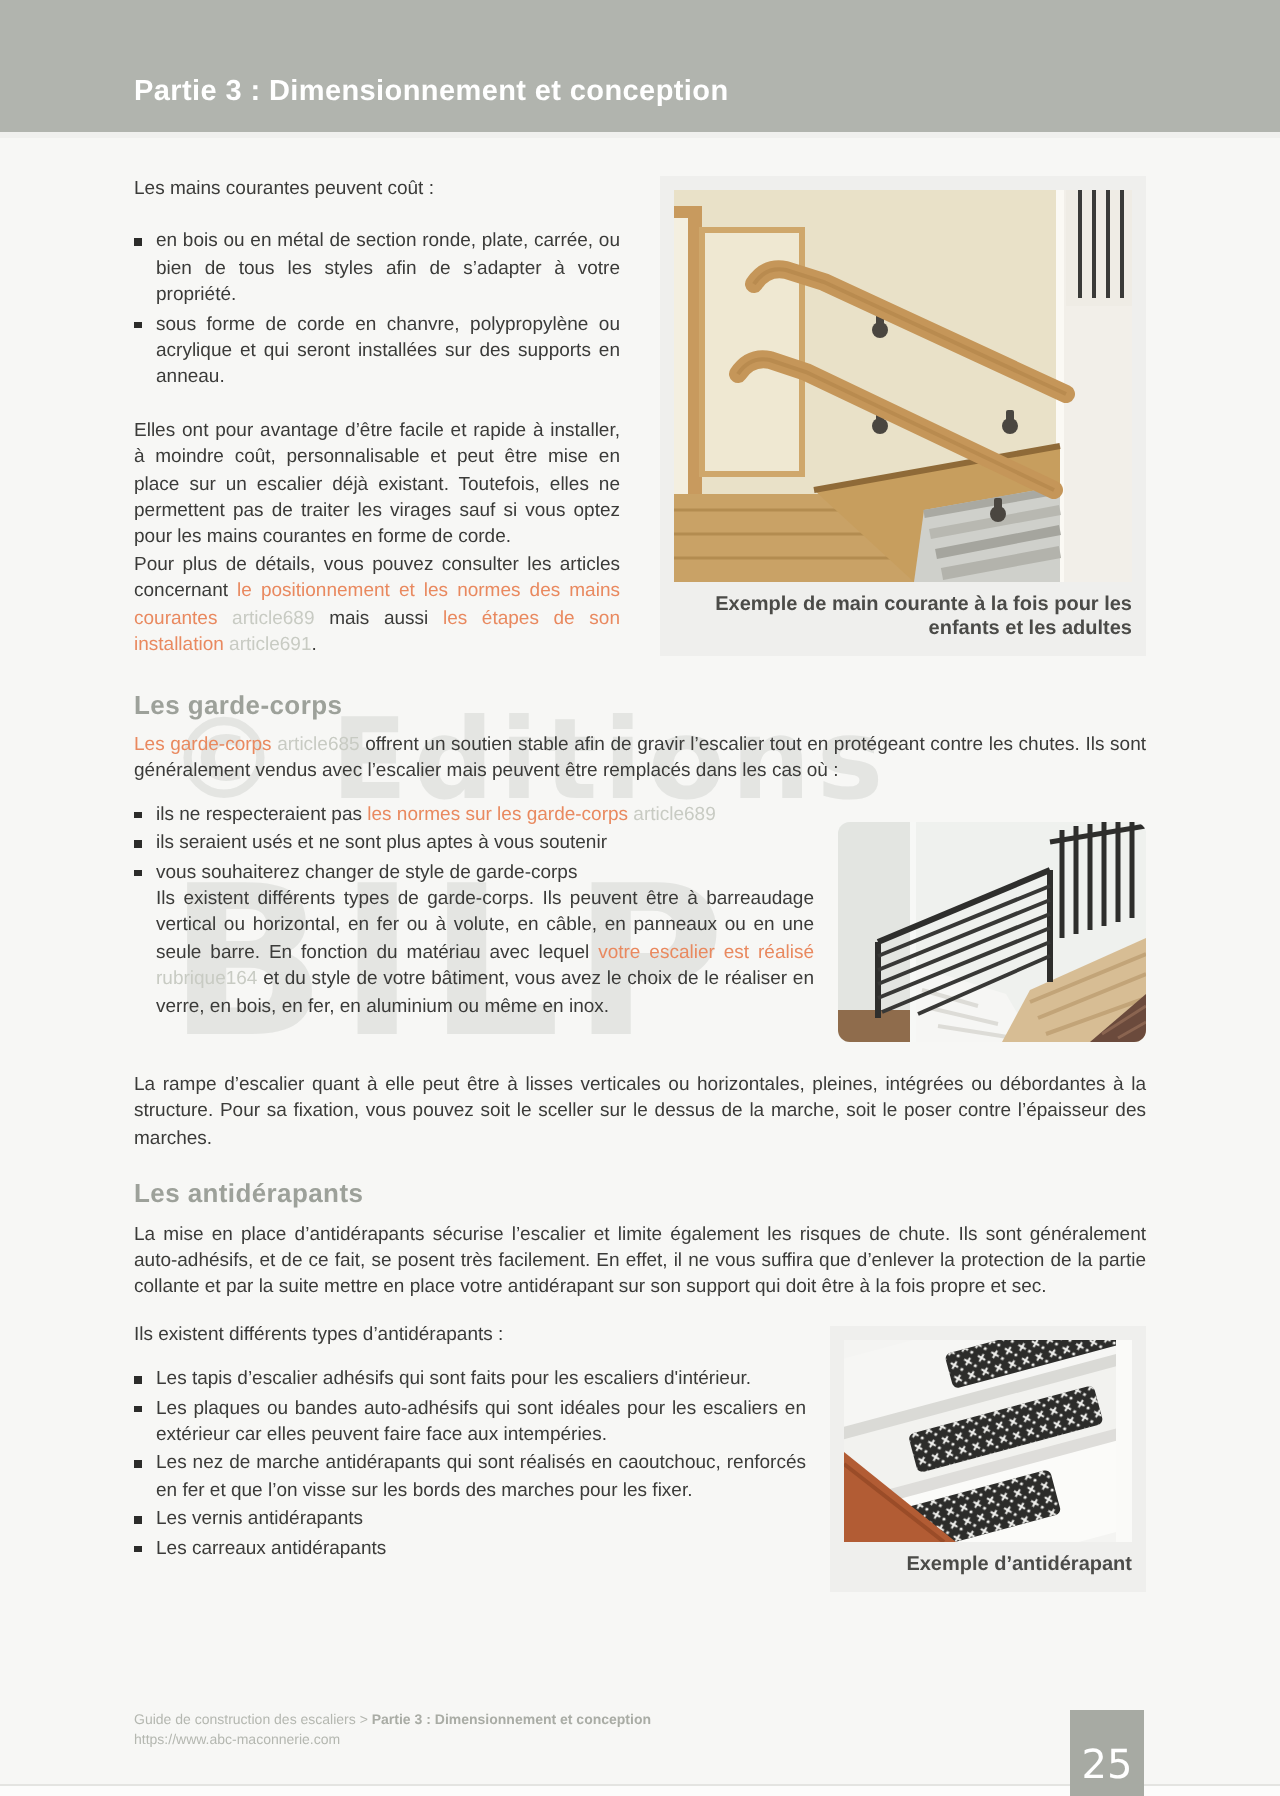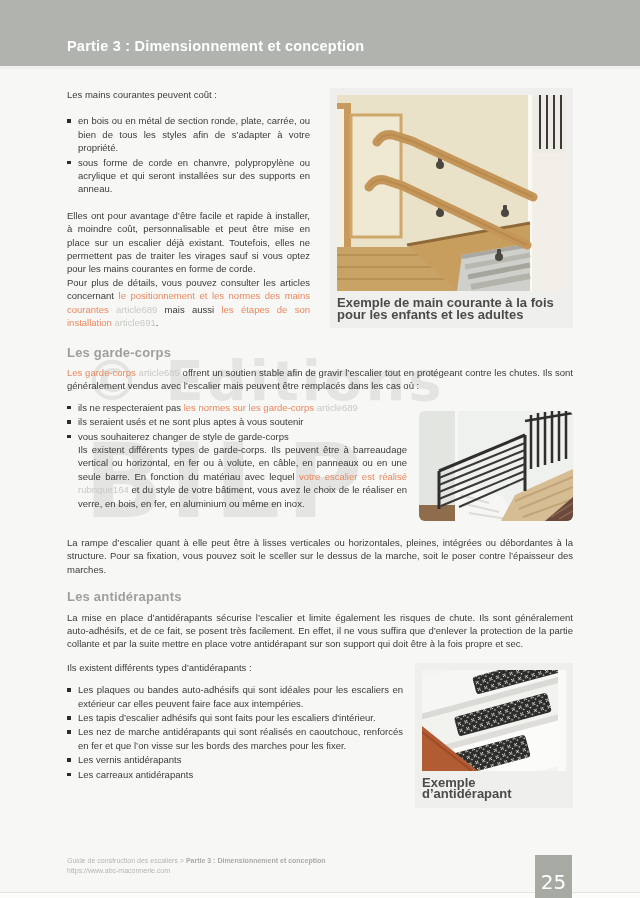--- a/index.html
+++ b/index.html
@@ -25,21 +25,21 @@
   .blist{list-style:none;margin:0 0 13px 0;padding:0 0 0 11px;}
   .blist li{position:relative;text-align:justify;margin:0 0 1px 0;}
   .blist li::before{content:"";position:absolute;left:-11px;top:5px;width:3.5px;height:3.5px;background:#2c2c2a;}
   .lnk{color:#e9895f;text-decoration:none;cursor:pointer;}
   .ref{color:#c8cbc3;}
   .sec-h{clear:both;font-size:13px;font-weight:bold;color:#9da19a;margin:16px 0 7px 0;letter-spacing:.2px;}
 
   
   .fig1{float:right;width:243px;background:#efefed;margin:0 0 10px 20px;padding:7px 7px 8px 7px;box-sizing:border-box;}
   .fig1 .ph{width:229px;height:196px;display:block;}
-  .figcap{margin-top:6px;text-align:left;font-size:13px;font-weight:bold;color:#4b4b48;line-height:11.5px;}
+  .figcap{margin-top:6px;text-align:right;font-size:10px;font-weight:bold;color:#4b4b48;line-height:11.5px;}
   .fig2{float:right;width:154px;height:110px;margin:10px 0 2px 12px;border-radius:6px;overflow:hidden;background:#eceeeb;}
   .fig3{float:right;width:158px;background:#efefed;margin:2px 0 10px 12px;padding:7px 7px 8px 7px;box-sizing:border-box;}
   .fig3 .ph{width:144px;height:101px;display:block;}
   .detail{margin-top:0;text-align:justify;}
   .rampe{clear:none;margin-top:26px;}
 
   
   .footer{position:absolute;left:67px;top:856px;z-index:2;font-size:7px;line-height:10px;color:#b4b7b0;}
   .footer b{color:#a9aca5;}
   .pagebox{position:absolute;left:535px;top:855px;width:37px;height:53px;background:#a7aaa3;display:flex;align-items:center;justify-content:center;z-index:2;}
@@ -195,22 +195,22 @@
         </g>
         <path d="M0,101 L56,101 L0,56 Z" fill="#b25c34"></path>
         <path d="M0,62 L50,101" stroke="#9a4c28" stroke-width="2" fill="none"></path>
         <rect x="136" y="0" width="8" height="101" fill="#fafaf8"></rect>
       </svg>
       <div class="figcap">Exemple d’antidérapant</div>
     </div>
 
     <p class="tight" style="margin-bottom:9px;">Ils existent différents types d’antidérapants :</p>
     <ul class="blist">
+      <li>Les tapis d’escalier adhésifs qui sont faits pour les escaliers d'intérieur.</li>
       <li>Les plaques ou bandes auto-adhésifs qui sont idéales pour les escaliers en extérieur car elles peuvent faire face aux intempéries.</li>
-      <li>Les tapis d’escalier adhésifs qui sont faits pour les escaliers d'intérieur.</li>
       <li>Les nez de marche antidérapants qui sont réalisés en caoutchouc, renforcés en fer et que l’on visse sur les bords des marches pour les fixer.</li>
       <li>Les vernis antidérapants</li>
       <li>Les carreaux antidérapants</li>
     </ul>
   </div>
 
   <div class="footer">
     <div><span>Guide de construction des escaliers &gt; </span><b>Partie 3 : Dimensionnement et conception</b></div>
     <div>https://www.abc-maconnerie.com</div>
   </div>

